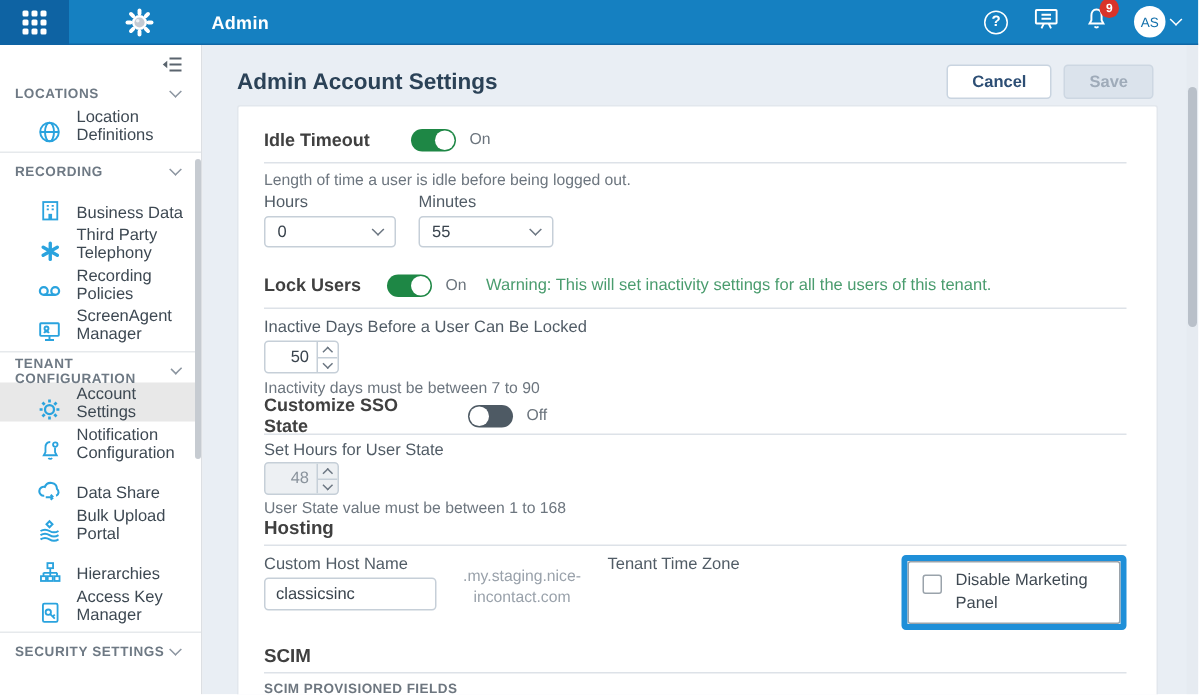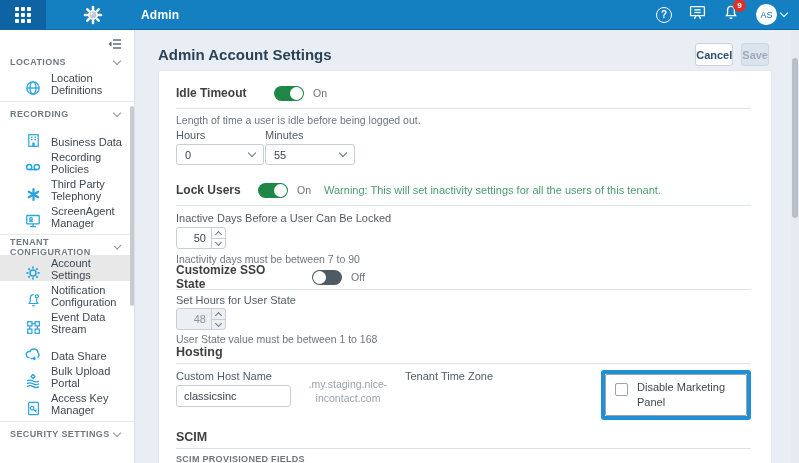--- a/index.html
+++ b/index.html
@@ -39,21 +39,21 @@
   .sb-item.selected { background:#e8e8e8; }
   .sb-div { height:1px; background:#e6e9ec; margin:5px 0 1px; }
   .icn { width:16px; height:16px; flex:0 0 16px; display:flex; align-items:center; justify-content:center; }
   .sb-scroll { position:absolute; right:0; top:76px; width:4px; height:200px; background:#c6cbd1; border-radius:2px; }
 
   
   .main { position:absolute; top:30px; left:135px; right:0; bottom:0; background:#e9eef4; }
   .main-head { display:flex; align-items:center; padding:13px 30px 0 23px; }
   .page-title { font-size:15px; font-weight:bold; color:#2b4257; }
   .head-btns { margin-left:auto; display:flex; gap:8px; }
-  .btn { height:23px; padding:0 0; font-size:11px; font-weight:bold; border-radius:3px;
+  .btn { height:23px; padding:0 16px; font-size:11px; font-weight:bold; border-radius:3px;
          display:flex; align-items:center; cursor:pointer; }
   .btn-cancel { background:#ffffff; border:1px solid #c9d4e0; color:#2d4e74; }
   .btn-save { background:#dbe3ec; border:1px solid #cdd7e2; color:#9fabb9; }
 
   .card { position:absolute; left:23px; top:40px; width:614px; bottom:-20px; background:#ffffff;
           border:1px solid #e2e7ed; border-radius:2px; padding:13px 20px 0 17px; overflow:hidden; }
   .divider { height:1px; background:#dde2e8; margin-top:6px; }
 
   .toggle-row { display:flex; align-items:center; height:18px; }
   .bold-lbl { font-size:12px; font-weight:bold; color:#404040; }
@@ -63,21 +63,21 @@
   .toggle.off { background:#4e5a64; }
   .toggle.off .knob { left:1px; }
   .knob { position:absolute; top:1px; width:13px; height:13px; background:#fff; border-radius:50%; }
   .state-lbl { font-size:10.5px; color:#6a737c; margin-left:9px; }
   .warn { font-size:11px; color:#4a9c6e; margin-left:13px; }
 
   .desc { font-size:10.5px; color:#6d767f; margin-top:5px; }
   .fld-lbl { font-size:11px; color:#515c66; }
   .hint { font-size:10.5px; color:#6d767f; margin-top:4px; }
 
-  .sel-row { display:flex; gap:1px; margin-top:3px; }
+  .sel-row { display:flex; gap:15px; margin-top:3px; }
   .select { height:21px; border:1px solid #c6cfd8; border-radius:3px; background:#fff; display:flex;
             align-items:center; padding:0 8px; cursor:pointer; margin-top:3px; }
   .select .val { font-size:11px; color:#3a444e; }
   .chev-d { width:6px; height:6px; border-right:1.4px solid #6b7682; border-bottom:1.4px solid #6b7682;
             transform:rotate(45deg); margin-left:auto; margin-top:-3px; }
 
   .numbox { width:50px; height:22px; border:1px solid #c6cfd8; border-radius:3px; background:#fff;
             display:flex; margin-top:3px; overflow:hidden; }
   .numbox .nval { flex:1; font-size:11px; color:#3a444e; display:flex; align-items:center; justify-content:flex-end; padding-right:5px; }
   .spin { width:14px; border-left:1px solid #c6cfd8; display:flex; flex-direction:column; }
@@ -209,37 +209,37 @@
             <line x1="9" y1="4.5" x2="10.5" y2="4.5"></line>
           <line x1="5.5" y1="7" x2="7" y2="7"></line>
             <line x1="9" y1="7" x2="10.5" y2="7"></line>
           <rect x="6.7" y="10.2" width="2.6" height="4" fill="#2aa3de" stroke="none"></rect>
         </svg>
       </span>
       <span>Business Data</span>
     </div>
     <div class="sb-item">
       <span class="icn">
+        <svg width="15" height="15" viewBox="0 0 16 16" stroke="#2aa3de" stroke-width="2.4" stroke-linecap="round">
+          <line x1="8" y1="2.2" x2="8" y2="13.8"></line>
+            <line x1="3" y1="5.1" x2="13" y2="10.9"></line>
+            <line x1="3" y1="10.9" x2="13" y2="5.1"></line>
+        </svg>
+      </span>
+      <span>Third Party Telephony</span>
+    </div>
+    <div class="sb-item">
+      <span class="icn">
         <svg width="16" height="16" viewBox="0 0 16 16" fill="none" stroke="#2aa3de" stroke-width="1.5">
           <circle cx="4.2" cy="8" r="2.6"></circle>
             <circle cx="11.8" cy="8" r="2.6"></circle>
           <line x1="4.2" y1="10.6" x2="11.8" y2="10.6"></line>
         </svg>
       </span>
       <span>Recording Policies</span>
-    </div>
-    <div class="sb-item">
-      <span class="icn">
-        <svg width="15" height="15" viewBox="0 0 16 16" stroke="#2aa3de" stroke-width="2.4" stroke-linecap="round">
-          <line x1="8" y1="2.2" x2="8" y2="13.8"></line>
-            <line x1="3" y1="5.1" x2="13" y2="10.9"></line>
-            <line x1="3" y1="10.9" x2="13" y2="5.1"></line>
-        </svg>
-      </span>
-      <span>Third Party Telephony</span>
     </div>
     <div class="sb-item">
       <span class="icn">
         <svg width="16" height="16" viewBox="0 0 16 16" fill="none" stroke="#2aa3de" stroke-width="1.3">
           <rect x="1.8" y="2.5" width="12.4" height="8.4" rx="0.5"></rect>
           <line x1="8" y1="10.9" x2="8" y2="13"></line>
             <line x1="5" y1="13.6" x2="11" y2="13.6"></line>
           <circle cx="6" cy="6" r="1.3"></circle>
             <path d="M4.4 9 a1.8 1.8 0 0 1 3.2 0"></path>
         </svg>
@@ -275,51 +275,53 @@
         <svg width="15" height="15" viewBox="0 0 16 16" fill="none" stroke="#2aa3de" stroke-width="1.3">
           <path d="M8 1.8 C5.6 1.8 4.6 3.8 4.6 5.8 L4.6 9 L3.4 11.2 L12.6 11.2 L11.4 9 L11.4 5.8"></path>
           <circle cx="11.6" cy="3.6" r="1.6"></circle>
           <path d="M6.8 13 a1.3 1.3 0 0 0 2.4 0"></path>
         </svg>
       </span>
       <span>Notification Configuration</span>
     </div>
     <div class="sb-item">
       <span class="icn">
-        <svg width="15" height="15" viewBox="0 0 16 16" fill="none" stroke="#2aa3de" stroke-width="1.3">
-          <rect x="1.8" y="1.8" width="4.5" height="4.5"></rect>
-            <rect x="9.7" y="1.8" width="4.5" height="4.5"></rect>
-          <rect x="1.8" y="9.7" width="4.5" height="4.5"></rect>
-            <rect x="9.7" y="9.7" width="4.5" height="4.5"></rect>
-          <line x1="6.3" y1="4" x2="9.7" y2="4"></line>
-            <line x1="12" y1="6.3" x2="12" y2="9.7"></line>
-            <line x1="4" y1="6.3" x2="4" y2="9.7"></line>
-        </svg>
-      </span>
-      <span>Event Data Stream</span>
-    </div>
-    <div class="sb-item">
-      <span class="icn">
         <svg width="16" height="16" viewBox="0 0 16 16" fill="none" stroke="#2aa3de" stroke-width="1.4">
           <path d="M4.5 11.5 a3 3 0 1 1 0.4 -5.9 A4.2 4.2 0 0 1 13 7 a2.6 2.6 0 0 1 -0.6 4.5"></path>
           <path d="M5.5 12.5 L10.5 12.5 M10.5 12.5 L8.8 10.9 M10.5 12.5 L8.8 14.1"></path>
         </svg>
       </span>
       <span>Data Share</span>
     </div>
     <div class="sb-item">
       <span class="icn">
         <svg width="16" height="16" viewBox="0 0 16 16" fill="none" stroke="#2aa3de" stroke-width="1.3">
           <path d="M8 1.5 L10 3.5 L8 5.5 L6 3.5 Z"></path>
           <path d="M2 8 Q5 6.2 8 8 T14 8"></path>
           <path d="M2 10.8 Q5 9 8 10.8 T14 10.8"></path>
           <path d="M2 13.6 Q5 11.8 8 13.6 T14 13.6"></path>
         </svg>
       </span>
       <span>Bulk Upload Portal</span>
+    </div>
+    <div class="sb-item">
+      <span class="icn">
+        <svg width="15" height="15" viewBox="0 0 16 16" fill="none" stroke="#2aa3de" stroke-width="1.3">
+          <rect x="6" y="1.5" width="4" height="3.6"></rect>
+          <line x1="8" y1="5.1" x2="8" y2="8.4"></line>
+            <line x1="3.2" y1="8.4" x2="12.8" y2="8.4"></line>
+          <line x1="3.2" y1="8.4" x2="3.2" y2="10.8"></line>
+            <line x1="8" y1="8.4" x2="8" y2="10.8"></line>
+            <line x1="12.8" y1="8.4" x2="12.8" y2="10.8"></line>
+          <rect x="1.4" y="10.8" width="3.6" height="3.4"></rect>
+            <rect x="6.2" y="10.8" width="3.6" height="3.4"></rect>
+            <rect x="11" y="10.8" width="3.6" height="3.4"></rect>
+        </svg>
+      </span>
+      <span>Hierarchies</span>
     </div>
     <div class="sb-item">
       <span class="icn">
         <svg width="15" height="15" viewBox="0 0 16 16" fill="none" stroke="#2aa3de" stroke-width="1.3">
           <rect x="2.8" y="1.5" width="10.4" height="13" rx="1"></rect>
           <circle cx="6.6" cy="7.6" r="1.9"></circle>
           <path d="M8 9 L11.2 12.2 M9.8 10.8 L11.2 9.4"></path>
         </svg>
       </span>
       <span>Access Key Manager</span>

